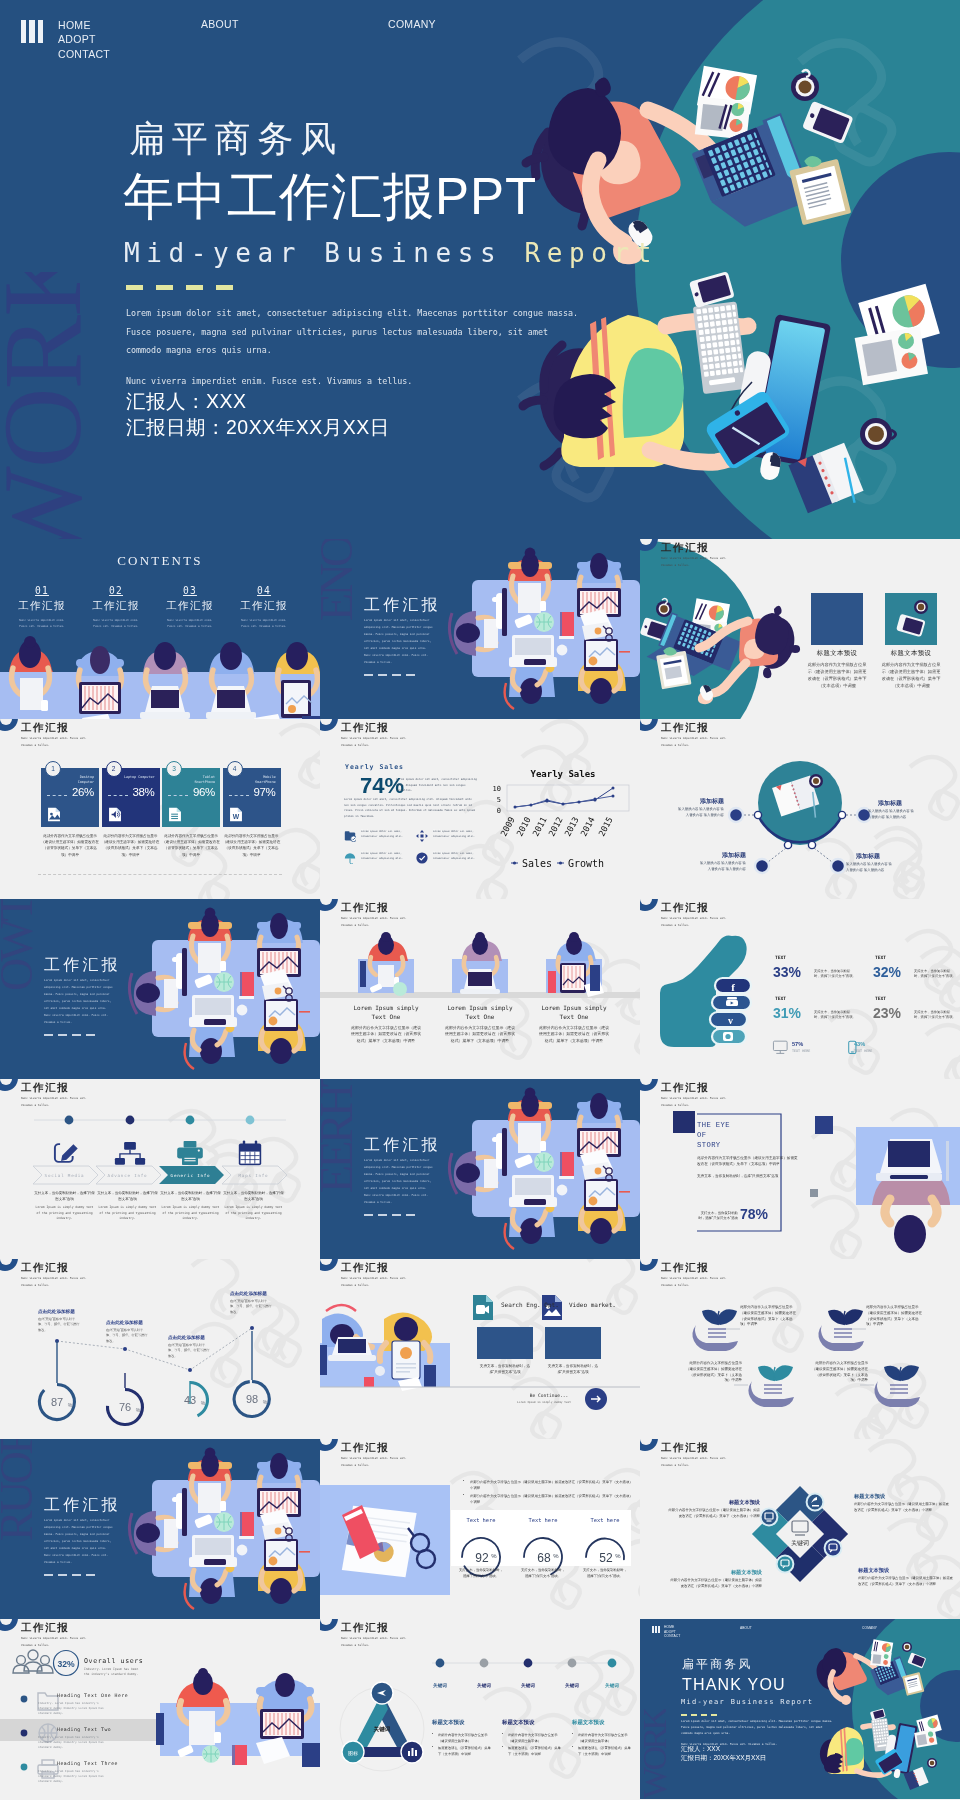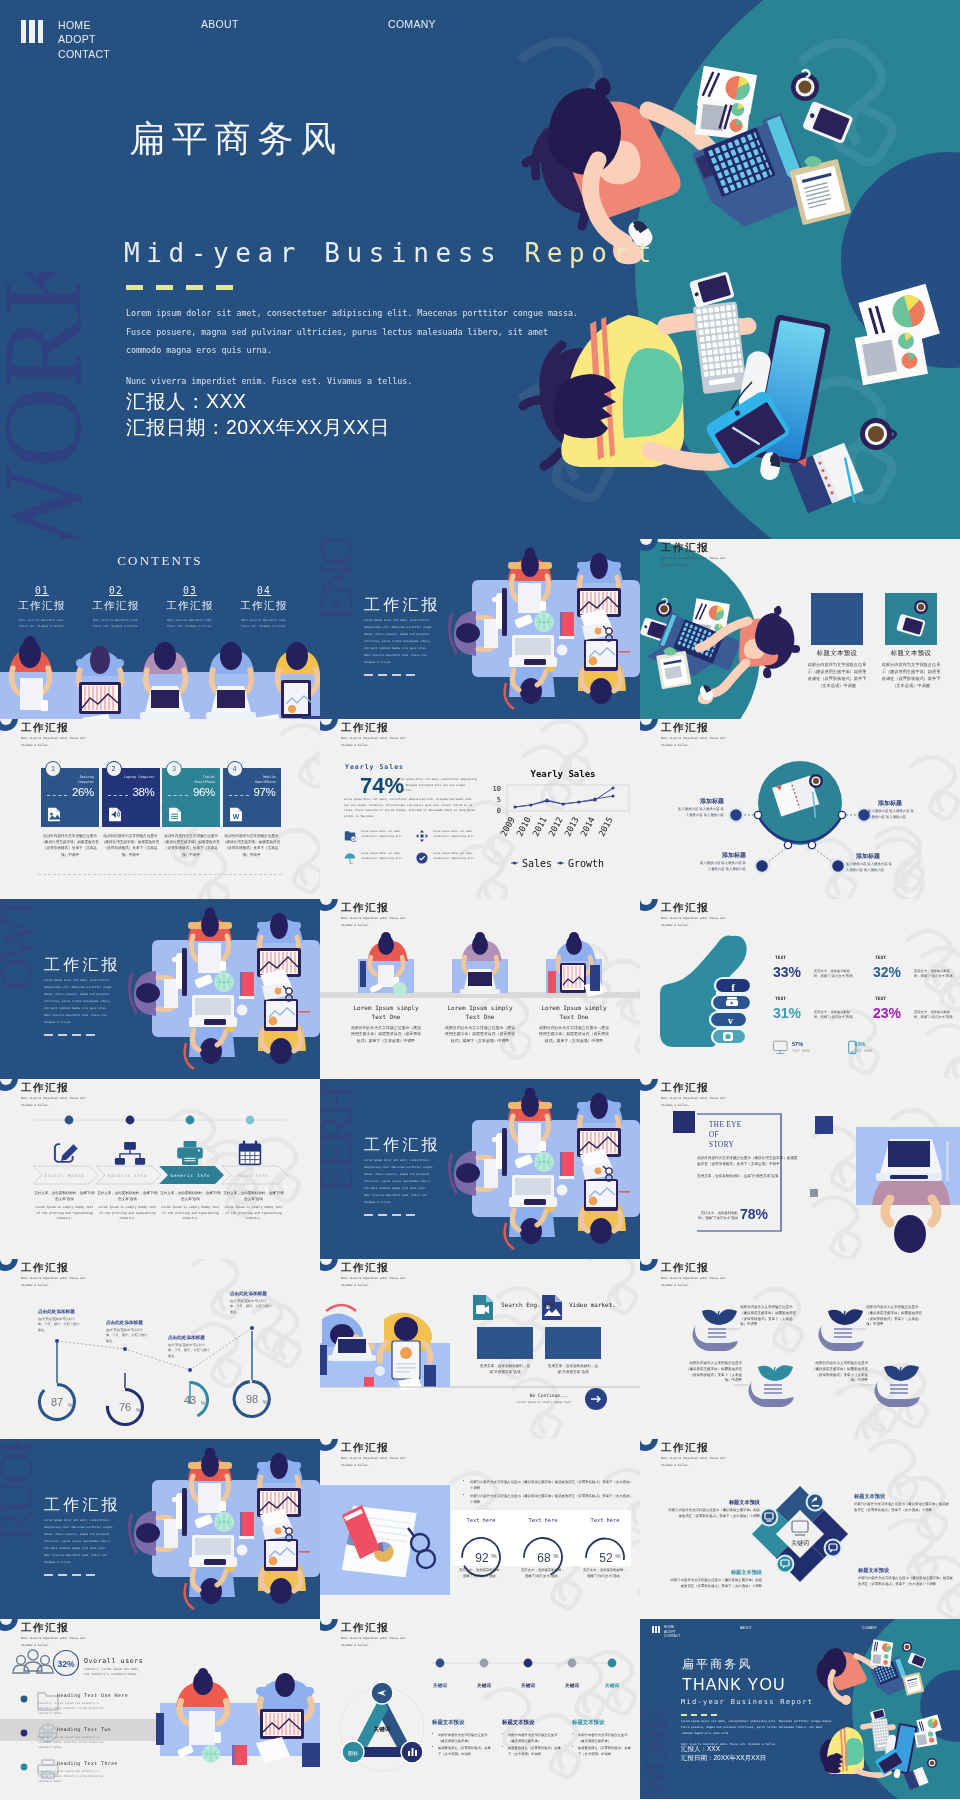--- a/index.html
+++ b/index.html
@@ -95,21 +95,21 @@
   .ts-d{position:absolute;width:42px;font-size:3.3px;line-height:5.4px;color:#3a3a3a;}
 
   
   .pa-step{position:absolute;top:87px;height:18px;font-family:"DejaVu Sans Mono",monospace;font-size:4.2px;
      letter-spacing:.8px;display:flex;align-items:center;justify-content:center;}
   .pa-d{position:absolute;top:112px;width:63px;text-align:center;}
   .pa-d .cn1{font-size:3.5px;line-height:5.6px;color:#333;}
   .pa-d .en1{font-family:"DejaVu Sans Mono",monospace;font-size:3px;line-height:5.6px;color:#555;margin-top:3px;}
 
   
-  .eo-t{position:absolute;left:57px;top:42px;width:60px;white-space:nowrap;font-family:Liberation Serif, serif;font-size:7.2px;line-height:9.8px;color:#2b3f86;letter-spacing:.4px;margin-left:12px;}
+  .eo-t{position:absolute;left:57px;top:42px;width:60px;white-space:nowrap;font-family:Liberation Mono, monospace;font-size:7.2px;line-height:9.8px;color:#2b3f86;letter-spacing:.4px;}
   .eo-d1{position:absolute;left:57px;top:76px;width:104px;font-size:3.6px;line-height:6px;color:#333;}
   .eo-d2{position:absolute;left:57px;top:94px;width:104px;font-size:3.6px;line-height:6px;color:#333;}
   .eo-sd{position:absolute;left:58px;top:132px;width:40px;text-align:right;font-size:3.4px;line-height:5.4px;color:#333;}
   .eo-sv{position:absolute;left:100px;top:127px;font-size:14px;font-weight:700;color:#2b3f86;}
 
   
   .dt-t{position:absolute;font-size:4.6px;color:#2b3f86;font-weight:700;}
   .dt-d{position:absolute;width:42px;font-size:3.2px;line-height:5.4px;color:#555;}
 
   
@@ -502,20 +502,21 @@
     <div class="nav-home">
       <div>HOME</div>
       <div>ADOPT</div>
       <div>CONTACT</div>
     </div>
     <div class="nav-about">ABOUT</div>
     <div class="nav-company">COMANY</div>
   </div>
 
   <div class="h-zh1 cn">扁平商务风</div>
+  <div class="h-zh2 cn">年中工作汇报PPT</div>
   <div class="h-en"><span>Mid-year Business </span><b>Report</b></div>
   <div class="h-dash">
         <i></i>
         <i></i>
         <i></i>
         <i></i>
       </div>
   <div class="h-p1">Lorem ipsum dolor sit amet, consectetuer adipiscing elit. Maecenas porttitor congue massa. Fusce posuere, magna sed pulvinar ultricies, purus lectus malesuada libero, sit amet commodo magna eros quis urna.</div>
   <div class="h-p2">Nunc viverra imperdiet enim. Fusce est. Vivamus a tellus.</div>
   <div class="h-p3">
@@ -1273,21 +1274,21 @@
   <div class="ts-l" style="left:135px;top:56px">TEXT</div>
   <div class="ts-v" style="left:133px;top:65px;color:#2b3f86">33%</div>
   <div class="ts-d cn" style="left:174px;top:70px">支持文本，当你复制粘贴时，选择“只保留文本”选项。</div>
   <div class="ts-l" style="left:235px;top:56px">TEXT</div>
   <div class="ts-v" style="left:233px;top:65px;color:#2f5f9b">32%</div>
   <div class="ts-d cn" style="left:274px;top:70px">支持文本，当你复制粘贴时，选择“只保留文本”选项。</div>
   <div class="ts-l" style="left:135px;top:97px">TEXT</div>
   <div class="ts-v" style="left:133px;top:106px;color:#3f9bb5">31%</div>
   <div class="ts-d cn" style="left:174px;top:111px">支持文本，当你复制粘贴时，选择“只保留文本”选项。</div>
   <div class="ts-l" style="left:235px;top:97px">TEXT</div>
-  <div class="ts-v" style="left:233px;top:106px;color:#a21caf">23%</div>
+  <div class="ts-v" style="left:233px;top:106px;color:#737373">23%</div>
   <div class="ts-d cn" style="left:274px;top:111px">支持文本，当你复制粘贴时，选择“只保留文本”选项。</div>
   <svg width="140" height="30" style="position:absolute;left:132px;top:137px">
     <g fill="none" stroke="#8d99a6" stroke-width="1.3" transform="translate(0 3) scale(0.72)">
             <rect x="2" y="3" width="19" height="13" rx="1.5"></rect>
             <path d="M11.5 16 v4 M6 20 h11"></path>
           </g>
     <text x="20" y="10" font-size="5.6" font-weight="700" fill="#2b3f86" font-family="Liberation Sans,sans-serif">57%</text>
     <text x="20" y="16" font-size="3.4" fill="#8a94a0" font-family="DejaVu Sans Mono,monospace">TEXT HERE</text>
     <g fill="none" stroke="#3f9bb5" stroke-width="1.4" transform="translate(22 3) scale(0.72)">
             <rect x="76" y="3" width="10" height="17" rx="2"></rect>

